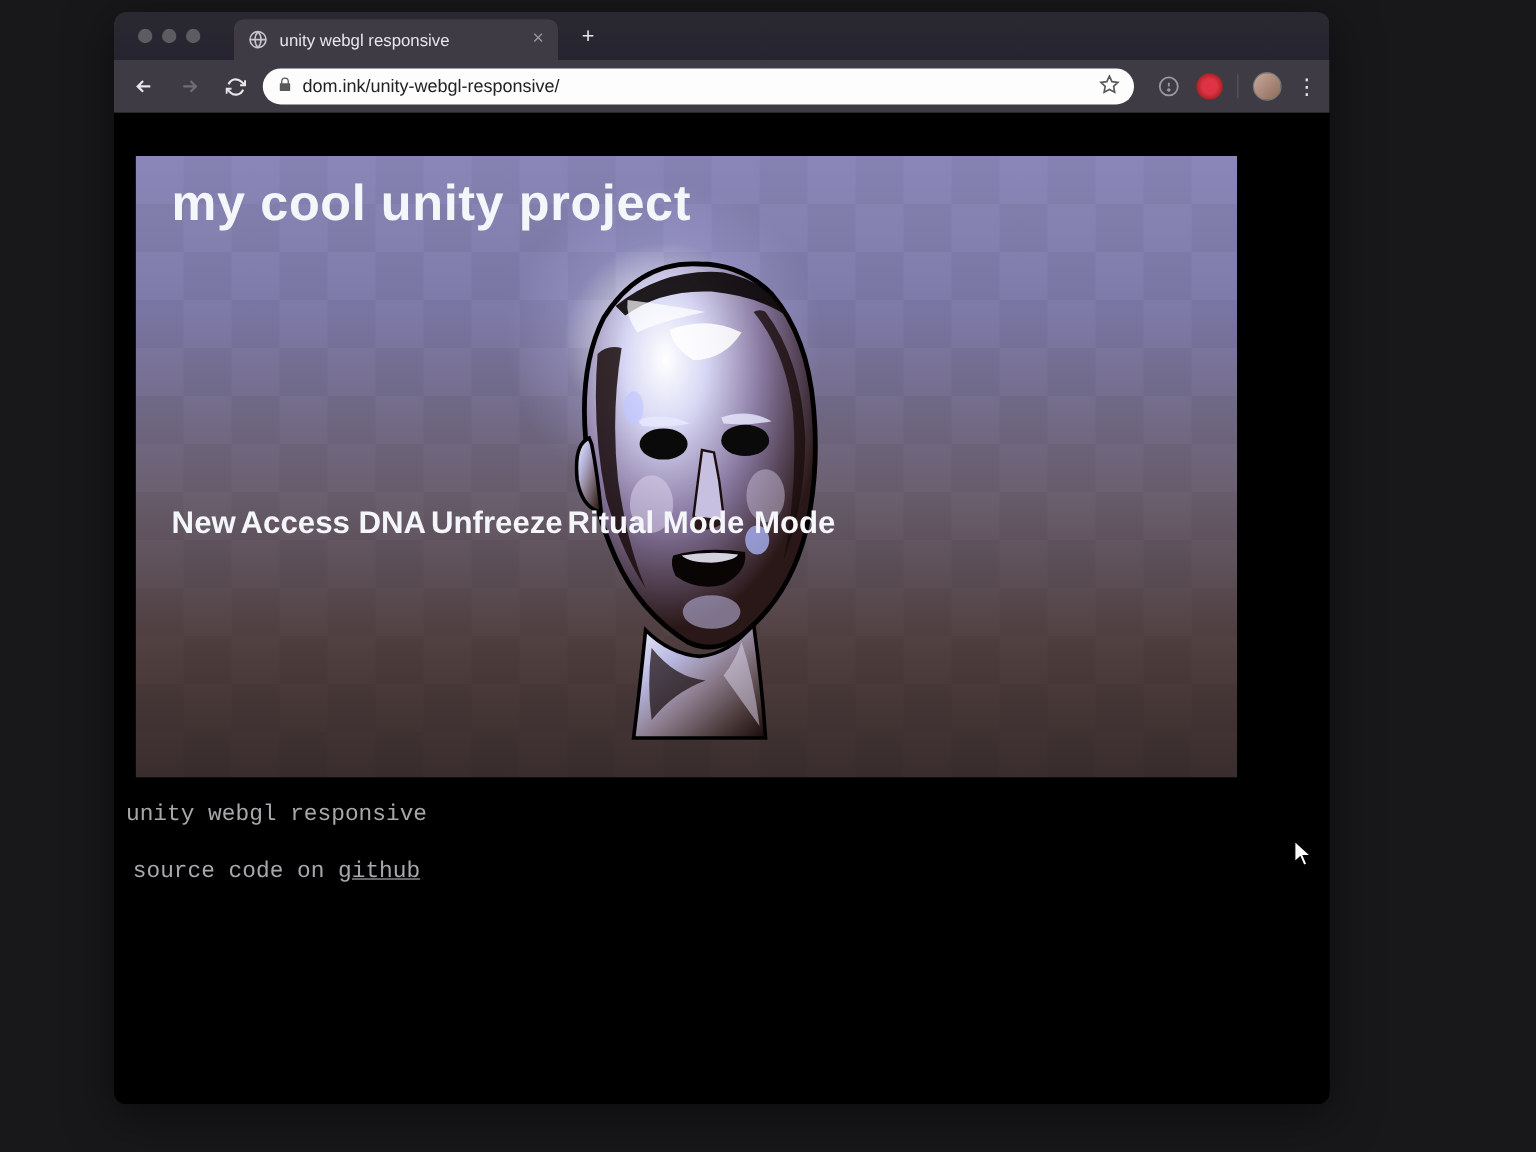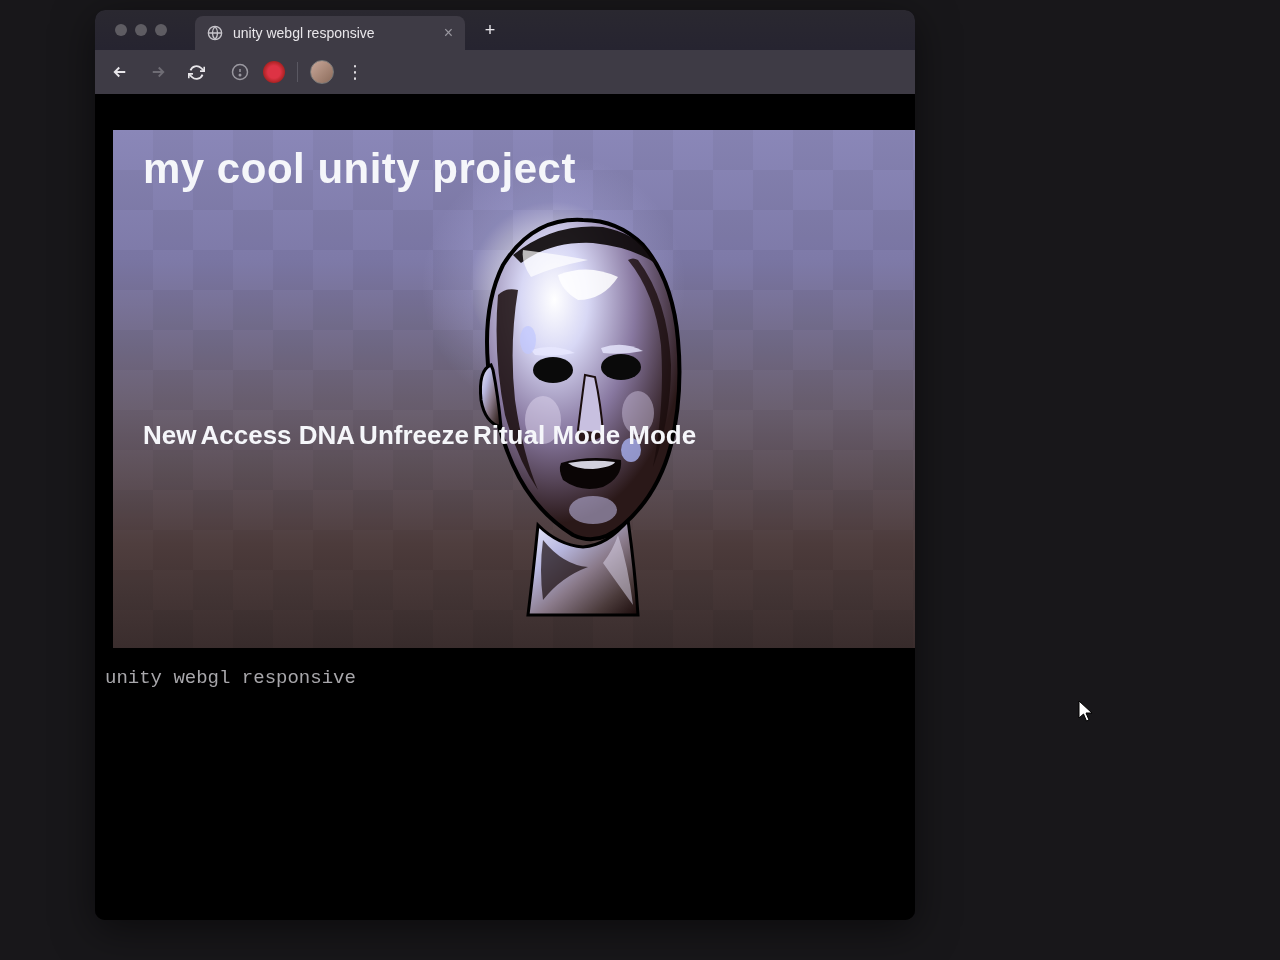--- a/index.html
+++ b/index.html
@@ -8,21 +8,21 @@
       width: 1280px;
       height: 960px;
       font-family: -apple-system, BlinkMacSystemFont, sans-serif;
       overflow: hidden;
       position: relative;
     }
     .browser-window {
       position: absolute;
       left: 95px;
       top: 10px;
-      width: 820px;
+      width: 1013px;
       height: 910px;
       background: #050505;
       border-radius: 10px;
       overflow: hidden;
       box-shadow: 0 10px 40px rgba(0,0,0,0.5);
     }
     .tab-bar {
       height: 40px;
       background: linear-gradient(#2a2830, #262430);
       display: flex;
@@ -246,20 +246,33 @@
     <div class="nav-btn disabled">
       <svg width="18" height="18" viewBox="0 0 24 24" fill="none" stroke="currentColor" stroke-width="2.5">
           <path d="M5 12h14M13 6l6 6-6 6"></path>
         </svg>
     </div>
     <div class="nav-btn">
       <svg width="17" height="17" viewBox="0 0 24 24" fill="none" stroke="currentColor" stroke-width="2.5">
           <path d="M23 4v6h-6M1 20v-6h6"></path>
           <path d="M3.5 9a9 9 0 0114.8-3.4L23 10M1 14l4.7 4.4A9 9 0 0020.5 15"></path>
         </svg>
+    </div>
+    <div class="address-bar">
+      <span class="lock-icon">
+        <svg width="13" height="13" viewBox="0 0 24 24" fill="currentColor">
+            <path d="M6 10V7a6 6 0 1112 0v3h1a1 1 0 011 1v10a1 1 0 01-1 1H5a1 1 0 01-1-1V11a1 1 0 011-1h1zm2 0h8V7a4 4 0 10-8 0v3z"></path>
+          </svg>
+      </span>
+      <span>dom.ink/unity-webgl-responsive/</span>
+      <span class="star-icon">
+        <svg width="17" height="17" viewBox="0 0 24 24" fill="none" stroke="currentColor" stroke-width="2">
+            <polygon points="12 2 15 8.5 22 9.3 17 14 18.2 21 12 17.8 5.8 21 7 14 2 9.3 9 8.5 12 2"></polygon>
+          </svg>
+      </span>
     </div>
     <div class="toolbar-right">
       <div class="ext-icon" style="color:#9a98a0;">
         <svg width="18" height="18" viewBox="0 0 24 24" fill="none" stroke="currentColor" stroke-width="2">
             <circle cx="12" cy="12" r="10"></circle>
             <line x1="12" y1="8" x2="12" y2="12"></line>
             <circle cx="12" cy="16" r="1" fill="currentColor"></circle>
           </svg>
       </div>
       <div class="ext-icon" style="background:radial-gradient(circle,#d34 40%,#a22 70%);"></div>
@@ -345,19 +358,22 @@
         <div class="game-menu-item">Unfreeze</div>
         <div class="game-menu-item">Ritual Mode</div>
         <div class="game-menu-gap"></div>
         <div class="game-menu-item">Mode</div>
       </div>
     </div>
 
     <div class="below-text">
       <div>unity webgl responsive</div>
       <div class="para-gap"></div>
+      <div>
+        <span>source code on </span><a>github</a>
+      </div>
     </div>
   </div>
 </div>
 
 <svg class="cursor" viewBox="0 0 18 24">
   <path d="M1 1 L1 18 L5.5 14 L8.5 21 L11 20 L8 13 L14 13 Z" fill="#fff" stroke="#000" stroke-width="1"></path>
 </svg>
 
 </body></html>

